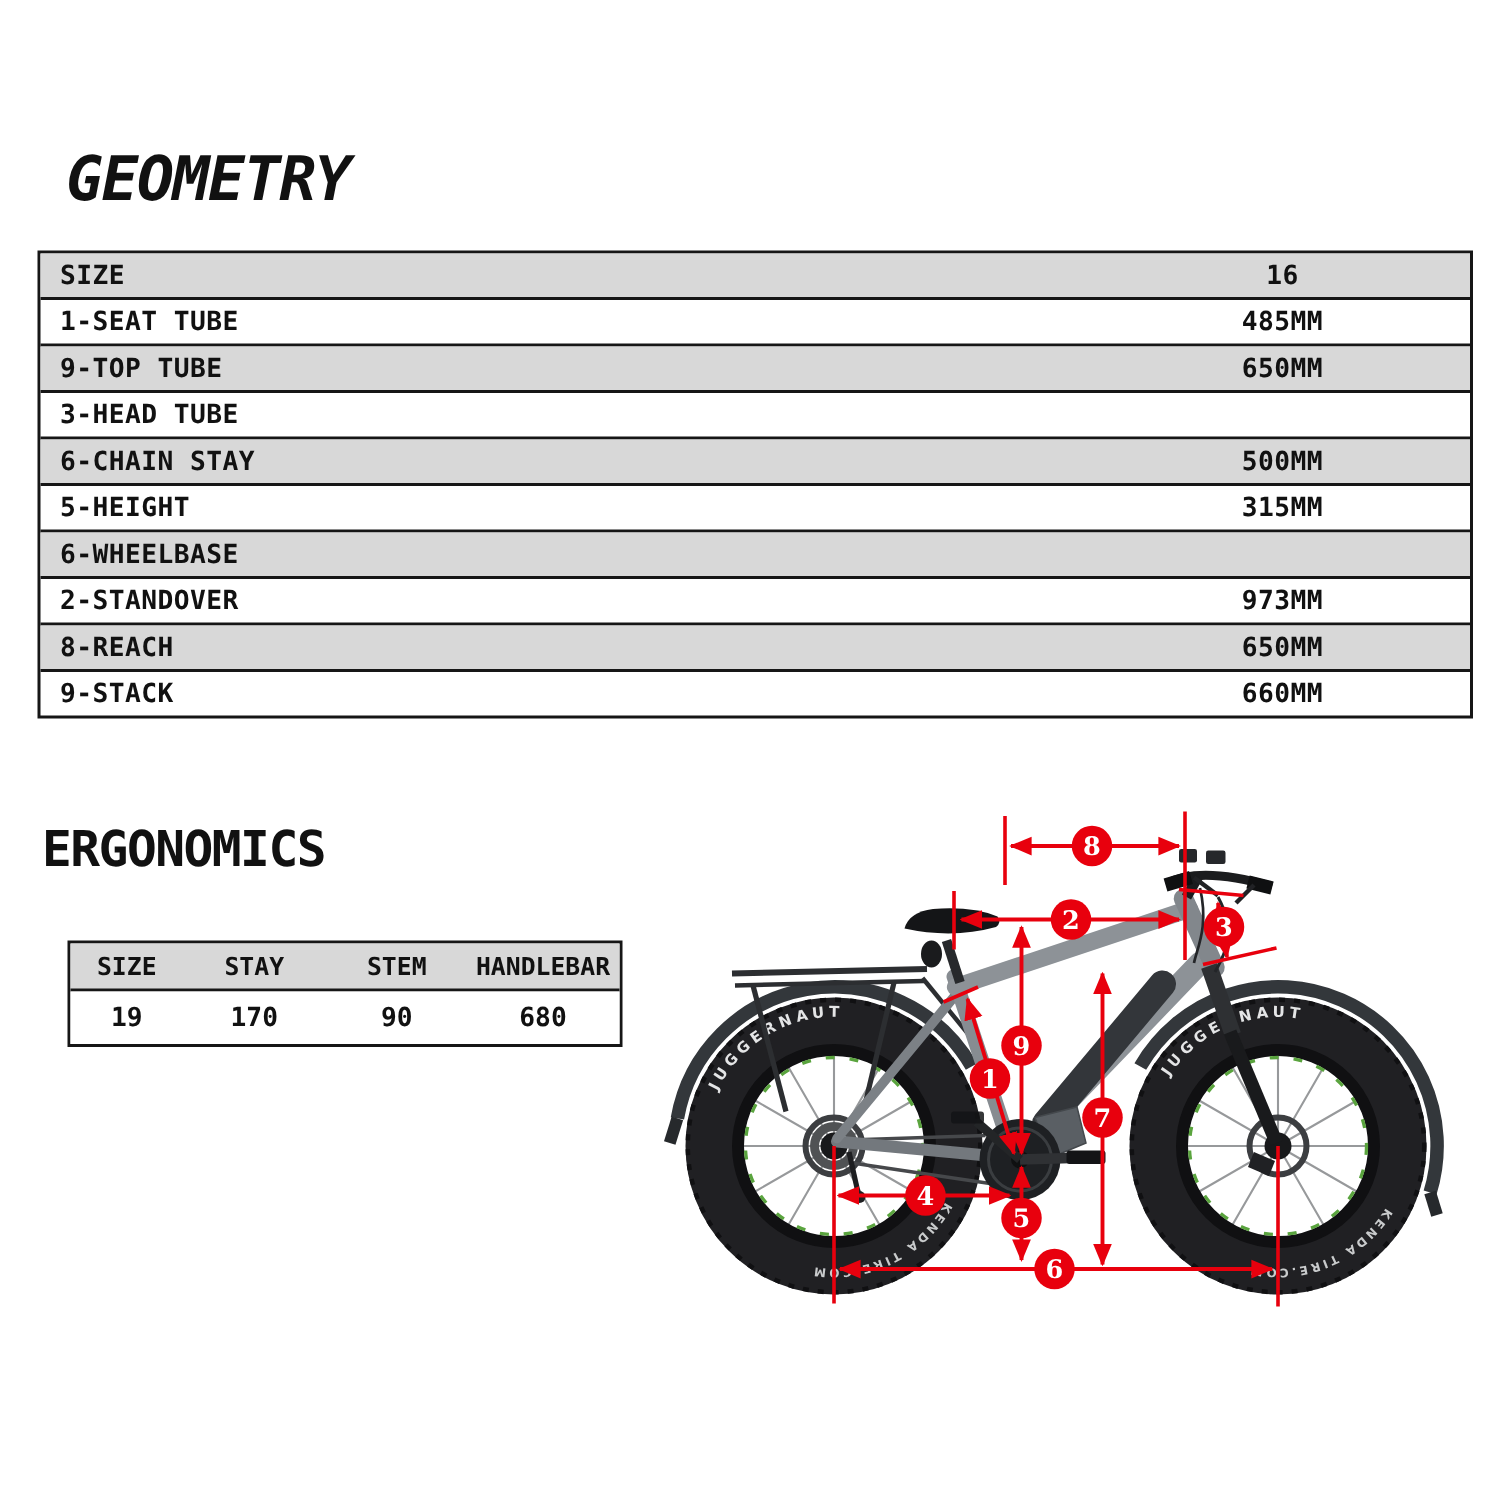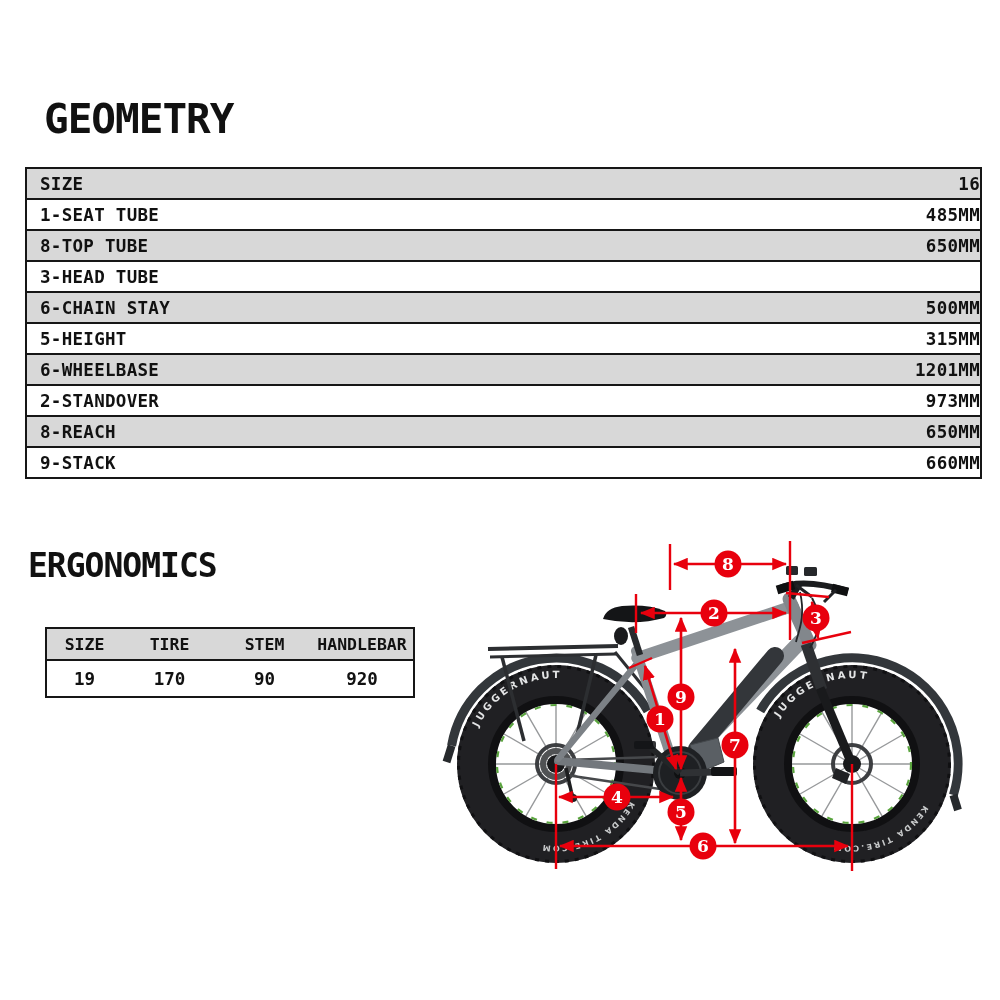--- a/index.html
+++ b/index.html
@@ -1,31 +1,31 @@
 <!DOCTYPE html>
 <html><head>
 <meta charset="utf-8">
 <style>
   html,body{margin:0;padding:0;background:#fff;}
   .page{position:relative;width:1000px;height:1000px;background:#fff;overflow:hidden;
         font-family:"DejaVu Sans Mono", monospace;color:#111;}
   .h-geometry{position:absolute;left:44px;top:99px;font-size:41px;font-weight:bold;
-              letter-spacing:-1px;line-height:1;white-space:nowrap;}
+              letter-spacing:-1px;line-height:1;white-space:nowrap;font-style:italic;}
   .h-ergonomics{position:absolute;left:28px;top:549px;font-size:33px;font-weight:bold;
                 letter-spacing:-1px;line-height:1;white-space:nowrap;}
 
   
   .geo-table{position:absolute;left:25px;top:167px;width:957px;border:2px solid #161616;
              box-sizing:border-box;background:#fff;}
   .geo-row{display:flex;align-items:center;height:29px;border-bottom:2px solid #161616;
            font-weight:bold;font-size:17.5px;}
   .geo-row:last-child{border-bottom:none;gap:30px;}
   .geo-row.shade{background:#d8d8d8;}
   .geo-label{padding-left:13px;letter-spacing:.3px;white-space:nowrap;}
-  .geo-value{margin-left:auto;width:250px;text-align:right;letter-spacing:.3px;}
+  .geo-value{margin-left:auto;width:250px;text-align:center;letter-spacing:.3px;}
 
   
   .ergo-table{position:absolute;left:45px;top:627px;width:370px;border:2.5px solid #161616;
               box-sizing:border-box;background:#fff;}
   .ergo-head{display:flex;align-items:center;background:#d8d8d8;height:30px;
              border-bottom:2.5px solid #161616;font-weight:bold;font-size:16.5px;}
   .ergo-body{display:flex;align-items:center;height:35px;background:#fff;
              font-weight:bold;font-size:17.5px;}
   .ec{text-align:center;}
   .c1{width:75px}.c2{width:95px}.c3{width:95px}.c4{width:100px}
@@ -51,66 +51,65 @@
   <div class="geo-table">
     <div class="geo-row shade">
       <span class="geo-label">SIZE</span>
       <span class="geo-value">16</span>
     </div>
     <div class="geo-row">
       <span class="geo-label">1-SEAT TUBE</span>
       <span class="geo-value">485MM</span>
     </div>
     <div class="geo-row shade">
-      <span class="geo-label">8-TOP TUBE</span>
+      <span class="geo-label">9-TOP TUBE</span>
       <span class="geo-value">650MM</span>
     </div>
     <div class="geo-row">
       <span class="geo-label">3-HEAD TUBE</span>
     </div>
     <div class="geo-row shade">
       <span class="geo-label">6-CHAIN STAY</span>
       <span class="geo-value">500MM</span>
     </div>
     <div class="geo-row">
       <span class="geo-label">5-HEIGHT</span>
       <span class="geo-value">315MM</span>
     </div>
     <div class="geo-row shade">
       <span class="geo-label">6-WHEELBASE</span>
-      <span class="geo-value">1201MM</span>
     </div>
     <div class="geo-row">
       <span class="geo-label">2-STANDOVER</span>
       <span class="geo-value">973MM</span>
     </div>
     <div class="geo-row shade">
       <span class="geo-label">8-REACH</span>
       <span class="geo-value">650MM</span>
     </div>
     <div class="geo-row">
       <span class="geo-label">9-STACK</span>
       <span class="geo-value">660MM</span>
     </div>
   </div>
 
   <div class="h-ergonomics">ERGONOMICS</div>
 
   <div class="ergo-table">
     <div class="ergo-head">
       <span class="ec c1">SIZE</span>
-      <span class="ec c2">TIRE</span>
+      <span class="ec c2">STAY</span>
       <span class="ec c3">STEM</span>
       <span class="ec c4">HANDLEBAR</span>
     </div>
     <div class="ergo-body">
       <span class="ec c1">19</span>
       <span class="ec c2">170</span>
       <span class="ec c3">90</span>
-      <span class="ec c4">920</span>
+      <span class="ec c4">680</span>
     </div>
   </div>
 
   <svg class="bike" width="560" height="370" viewBox="440 520 560 370" xmlns="http://www.w3.org/2000/svg">
     <defs>
       <marker id="arr" viewBox="0 0 12 10" refX="11" refY="5" markerWidth="15" markerHeight="13" markerUnits="userSpaceOnUse" orient="auto-start-reverse">
         <path d="M0 0 L12 5 L0 10 Z" fill="#e8000d"></path>
       </marker>
       <path id="rtxt" d="M470 764 A86 86 0 0 1 642 764" fill="none"></path>
       <path id="ftxt" d="M766 764 A86 86 0 0 1 938 764" fill="none"></path>

